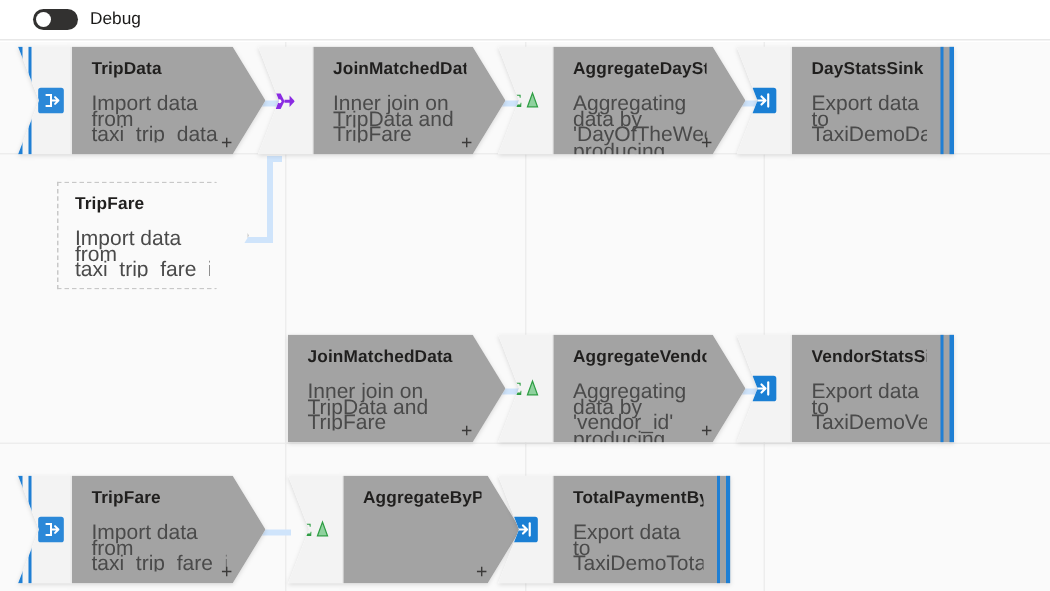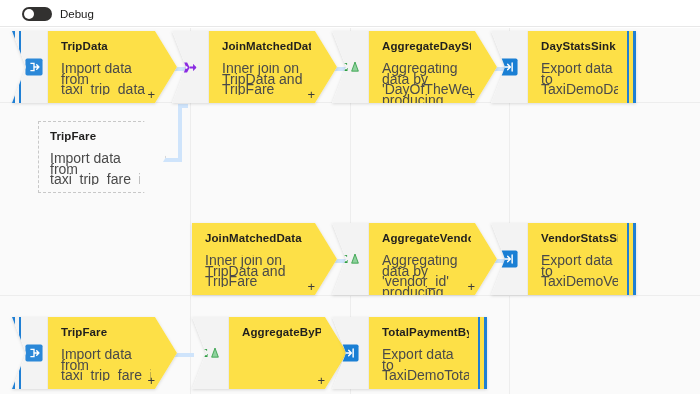--- a/index.html
+++ b/index.html
@@ -10,21 +10,21 @@
     font-family: "Liberation Sans", sans-serif;
     -webkit-font-smoothing: antialiased;
   }
 
   
   #toolbar {
     position: absolute; left: 0; top: 0;
     width: 700px; height: 27px;
     background: #ffffff;
     border-bottom: 1px solid #e8e8e8;
-    display: flex; 
+    display: flex; align-items: center;
     box-sizing: border-box;
   }
   .tb-item {
     display: flex; align-items: center;
     height: 27px;
     padding: 0 10px;
     font-size: 11.5px;
     color: #1b1a19;
     white-space: nowrap;
   }
@@ -103,21 +103,21 @@
     border-right: 1px solid #eaeaea;
   }
   .icon-rail.offset { padding-left: 9px; box-sizing: border-box; }
 
   .node-body {
     flex: 1 1 auto;
     position: relative;
     padding: 9px 26px 6px 13px;
     box-sizing: border-box;
     overflow: hidden;
-    background: #fde047;
+    background: #a3a3a3;
   }
   .node-title {
     font-size: 11.5px;
     color: #201f1e;
     font-weight: 600;
     letter-spacing: 0.1px;
     white-space: nowrap;
     overflow: hidden;
   }
   .node-desc {

